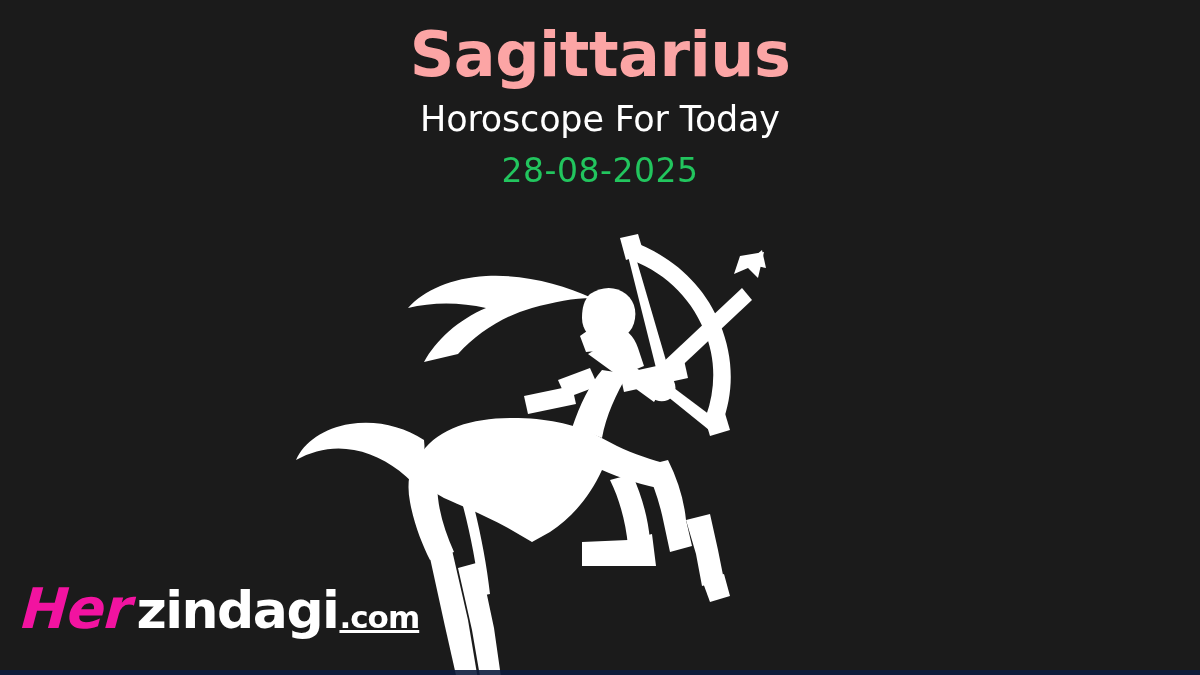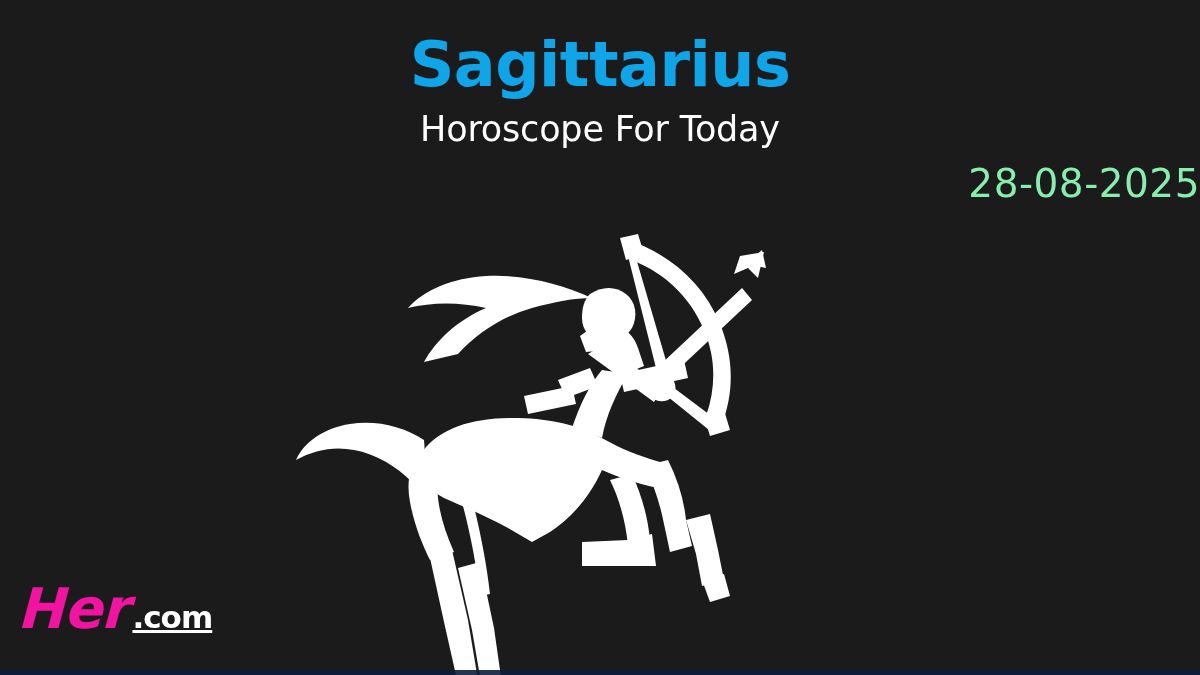--- a/index.html
+++ b/index.html
@@ -21,48 +21,47 @@
   .header {
     position: absolute;
     top: 0;
     left: 0;
     width: 1200px;
     text-align: center;
     z-index: 5;
   }
   .zodiac-title {
     margin: 0;
-    padding-top: 32px;
+    padding-top: 22px;
     font-size: 62px;
     line-height: 1.05;
     font-weight: 700;
     letter-spacing: -0.5px;
-    color: #0ea5e9;
+    color: #fca5a5;
     font-family: "DejaVu Sans", "Liberation Sans", sans-serif;
   }
   .subtitle {
     margin: 0;
     padding-top: 13px;
     font-size: 35px;
     line-height: 1.1;
     font-weight: 400;
     letter-spacing: -0.2px;
     color: #ffffff;
     font-family: "DejaVu Sans", "Liberation Sans", sans-serif;
   }
   .date-line {
     margin: 0;
     padding-top: 14px;
-    font-size: 39px;
+    font-size: 33px;
     line-height: 1.1;
     font-weight: 400;
     letter-spacing: 0.5px;
-    color: #86efac;
-    font-family: "DejaVu Sans", "Liberation Sans", sans-serif;
-    text-align: right;
+    color: #22c55e;
+    font-family: "DejaVu Sans", "Liberation Sans", sans-serif;
   }
 
   
   .zodiac-art {
     position: absolute;
     left: 272px;
     top: 228px;
     width: 500px;
     height: 460px;
     z-index: 2;
@@ -291,18 +290,19 @@
         <path d="M474 36 L 490 22 L 494 40 Z"></path>
 
         <path d="M366 148 L 382 142 L 388 158 L 372 164 Z"></path>
 
       </g>
     </svg>
   </div>
 
   <div class="logo">
     <span class="logo-her">Her</span>
+    <span class="logo-zindagi">zindagi</span>
     <span class="logo-tld">.com</span>
   </div>
 
   <div class="bottom-strip"></div>
 
 </div>
 
 </body></html>

